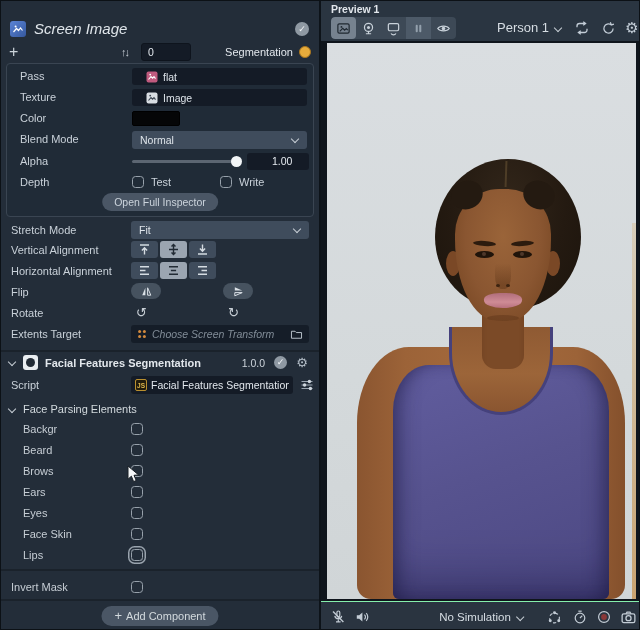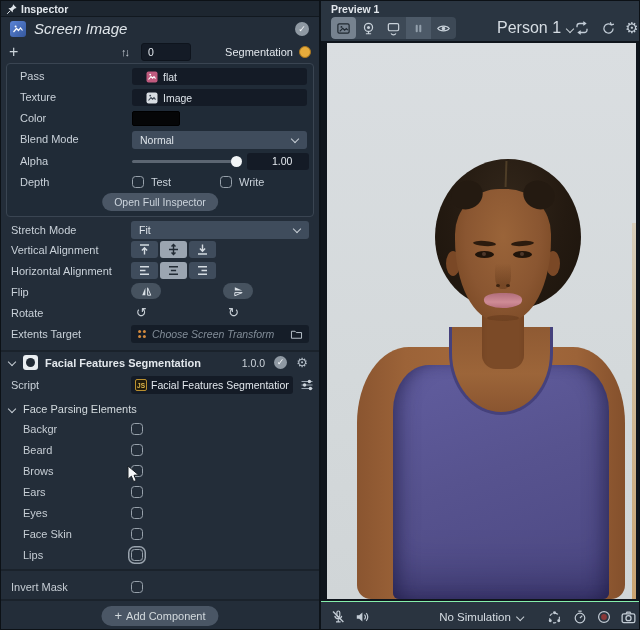--- a/index.html
+++ b/index.html
@@ -80,21 +80,21 @@
   
   .cursor{position:absolute;left:126px;top:464px;z-index:60;}
   
   .rp{position:absolute;left:318px;top:0;width:322px;height:630px;background:#2a3541;border-left:2px solid #0d1319;}
   .rp-header{position:absolute;left:0;top:0;width:100%;height:40px;background:#2a3541;}
   .rp-title{position:absolute;left:10px;top:2px;font-size:10.5px;font-weight:bold;color:#e2e7ec;}
   .pt-group{position:absolute;left:10px;top:16px;height:22px;display:flex;background:#3d4956;border-radius:4px;overflow:hidden;}
   .pt-cell{width:25px;height:22px;display:flex;align-items:center;justify-content:center;color:#c9d2da;}
   .pt-cell.sel{background:#76828f;color:#1f2831;border-radius:4px;}
   .pt-cell.dim{background:#4d5a68;color:#93a0ac;}
-  .person{position:absolute;left:176px;top:16px;height:22px;line-height:22px;font-size:16px;color:#d6dde3;}
+  .person{position:absolute;left:176px;top:16px;height:22px;line-height:22px;font-size:13px;color:#d6dde3;}
   .person .chev{margin-left:6px;margin-bottom:1px;}
   .hdr-ic{position:absolute;top:16px;width:22px;height:22px;display:flex;align-items:center;justify-content:center;color:#c2ccd6;}
   
   .vp{position:absolute;left:0;top:40px;width:100%;height:560px;background:#0f151c;}
   .video{position:absolute;left:6px;top:2px;width:309px;height:556px;background:linear-gradient(180deg,#dadee1 0%,#d4d9db 60%,#d0d5d7 100%);overflow:hidden;}
   .warm-edge{position:absolute;right:0;top:180px;width:4px;height:376px;background:linear-gradient(180deg,rgba(214,180,120,.35),rgba(198,146,78,.75));}
   .torso-skin{position:absolute;left:30px;top:304px;width:268px;height:252px;
     background:linear-gradient(90deg,#8a5530 0%,#9c6338 18%,#a56a3d 50%,#9c6338 82%,#84502c 100%);
     border-radius:52px 52px 14px 14px / 76px 76px 14px 14px;}
   .tank{position:absolute;left:66px;top:322px;width:216px;height:234px;
@@ -138,29 +138,20 @@
   .sim .chev{margin-left:6px;margin-bottom:1px;}
   svg{display:block;}
 </style>
 </head>
 <body>
 
 <div class="app">
 
   <div class="lp">
 
-    <div class="lp-header">
-      <span class="pin">
-        <svg width="12" height="12" viewBox="0 0 16 16">
-            <path d="M9.5 1.8 L14.2 6.5 L11.6 7.2 L9.2 9.8 L8.9 12.8 L3.2 7.1 L6.2 6.8 L8.8 4.4 Z" fill="#dfe5ea"></path>
-            <path d="M1.6 14.4 L5.6 10.4" stroke="#dfe5ea" stroke-width="1.3"></path>
-          </svg>
-      </span>
-      <span>Inspector</span>
-    </div>
 
     <div class="row-entity">
       <span class="ent-ic">
         <svg width="16" height="16" viewBox="0 0 16 16">
             <path d="M3.5 11 L6.5 7.5 L8.5 9.5 L10.5 7 L12.5 9.5" fill="none" stroke="#fff" stroke-width="1.2"></path>
             <circle cx="5.6" cy="5.6" r="1" fill="#fff"></circle>
           </svg>
       </span>
       <span class="ent-name">Screen Image</span>
       <span class="toggle-circle abs" style="right:10px;top:5px;"></span>

